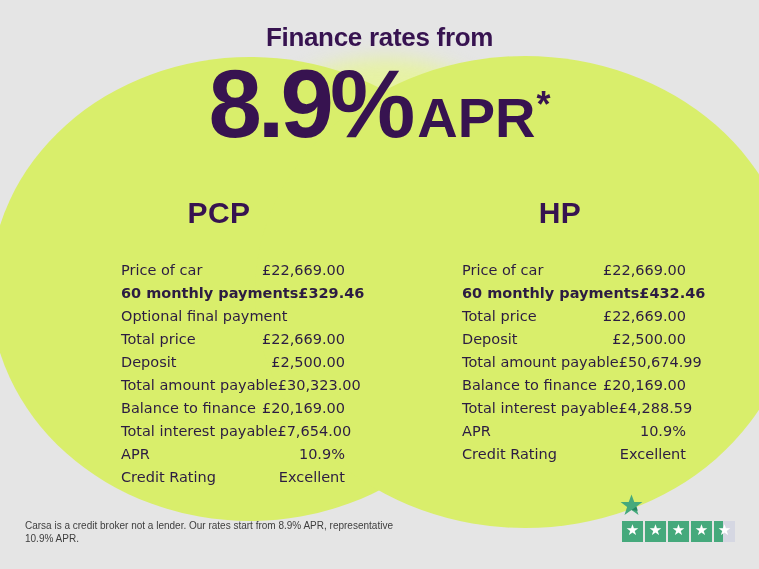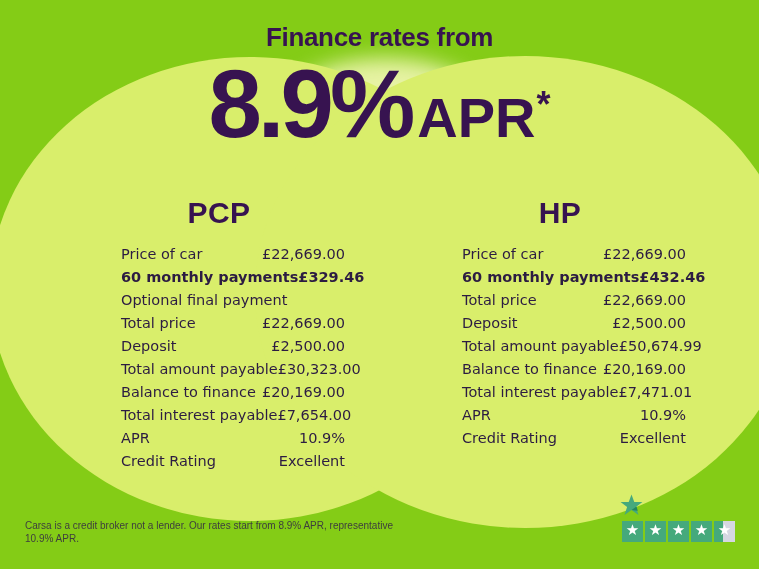--- a/index.html
+++ b/index.html
@@ -1,19 +1,19 @@
 <!DOCTYPE html>
 <html><head>
 <meta charset="utf-8">
 <style>
   html,body{margin:0;padding:0;}
   body{font-family:"Liberation Sans",sans-serif;}
   .page{
     position:relative;width:759px;height:569px;overflow:hidden;
-    background:#84cc16;
+    background:#e5e5e5;
   }
   .blob{position:absolute;border-radius:50%;background:#d9ee6b;}
   .blob-left{left:-10px;top:57px;width:520px;height:464px;}
   .blob-right{left:255px;top:56px;width:540px;height:472px;}
   .blob-mid{
     position:absolute;left:270px;top:58px;width:230px;height:130px;
     border-radius:50%;background:#e6f2a3;filter:blur(10px);
   }
   .title{
     position:absolute;left:0;top:22px;width:759px;text-align:center;
@@ -30,21 +30,21 @@
     font-size:56px;font-weight:800;letter-spacing:0px;margin-left:6px;
   }
   .hero .ast{
     font-size:36px;font-weight:800;position:relative;top:-20px;margin-left:1px;
   }
   .col{position:absolute;top:196px;width:252px;}
   .col-pcp{left:93px;}
   .col-hp{left:434px;}
   .col-title{
     text-align:center;font-size:30px;font-weight:800;color:#371350;
-    letter-spacing:0.5px;margin-bottom:13px;
+    letter-spacing:0.5px;margin-bottom:29px;
   }
   .rows{font-family:"DejaVu Sans",sans-serif;font-size:14.5px;color:#2c1c42;}
   .row{
     display:flex;justify-content:space-between;align-items:baseline;
     height:23px;line-height:23px;white-space:nowrap;margin-left:28px;
   }
   .row .lbl{text-align:left;}
   .row .val{text-align:right;}
   .row.bold{font-weight:bold;}
   .disclaimer{
@@ -154,21 +154,21 @@
       <div class="row">
           <span class="lbl">Total amount payable</span>
           <span class="val">£50,674.99</span>
         </div>
       <div class="row">
           <span class="lbl">Balance to finance</span>
           <span class="val">£20,169.00</span>
         </div>
       <div class="row">
           <span class="lbl">Total interest payable</span>
-          <span class="val">£7,471.01</span>
+          <span class="val">£4,288.59</span>
         </div>
       <div class="row">
           <span class="lbl">APR</span>
           <span class="val">10.9%</span>
         </div>
       <div class="row">
           <span class="lbl">Credit Rating</span>
           <span class="val">Excellent</span>
         </div>
     </div>

